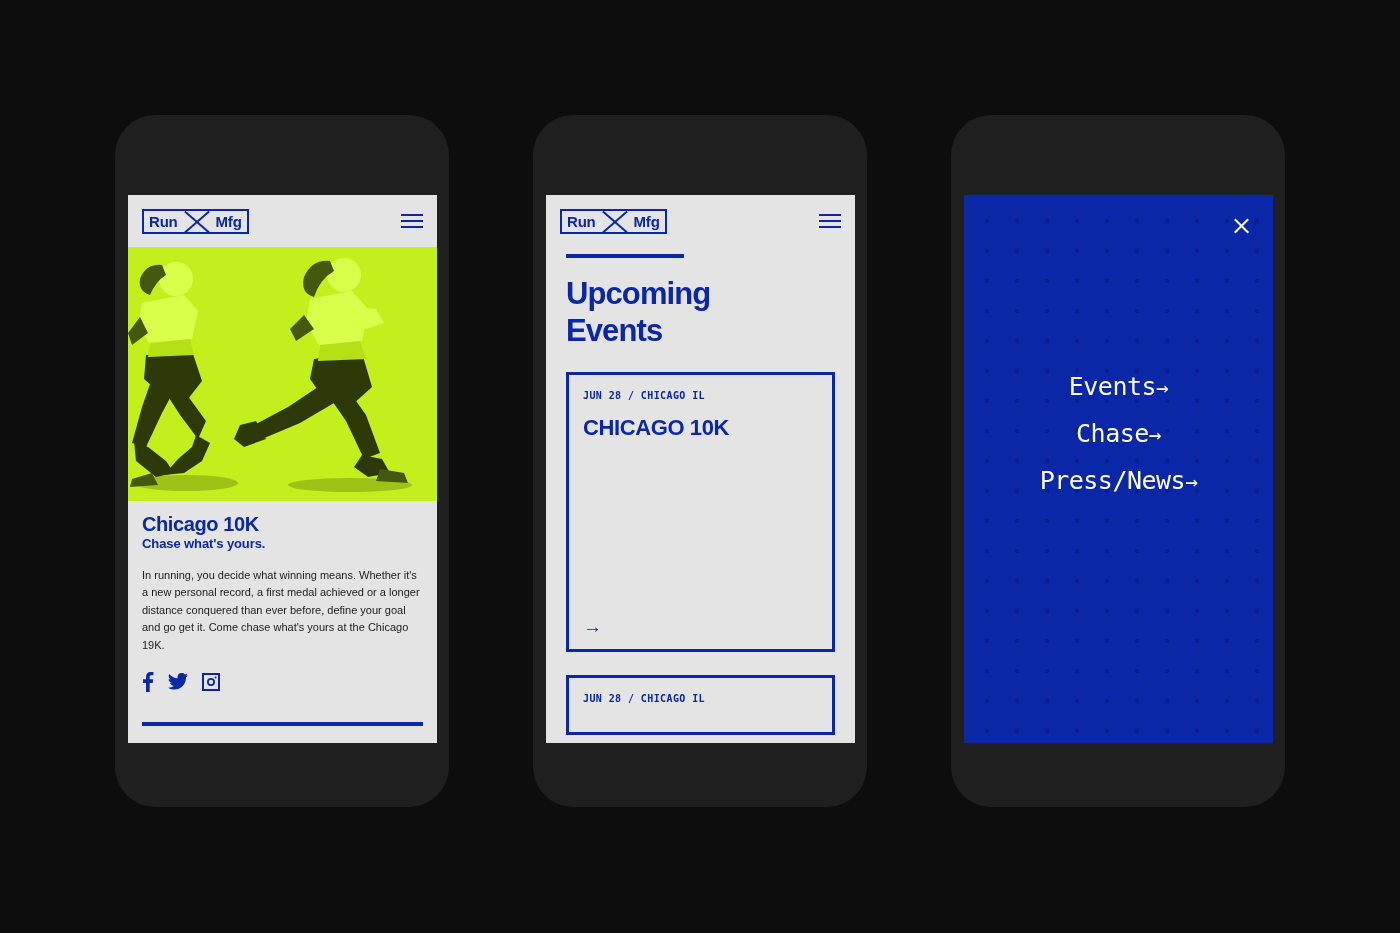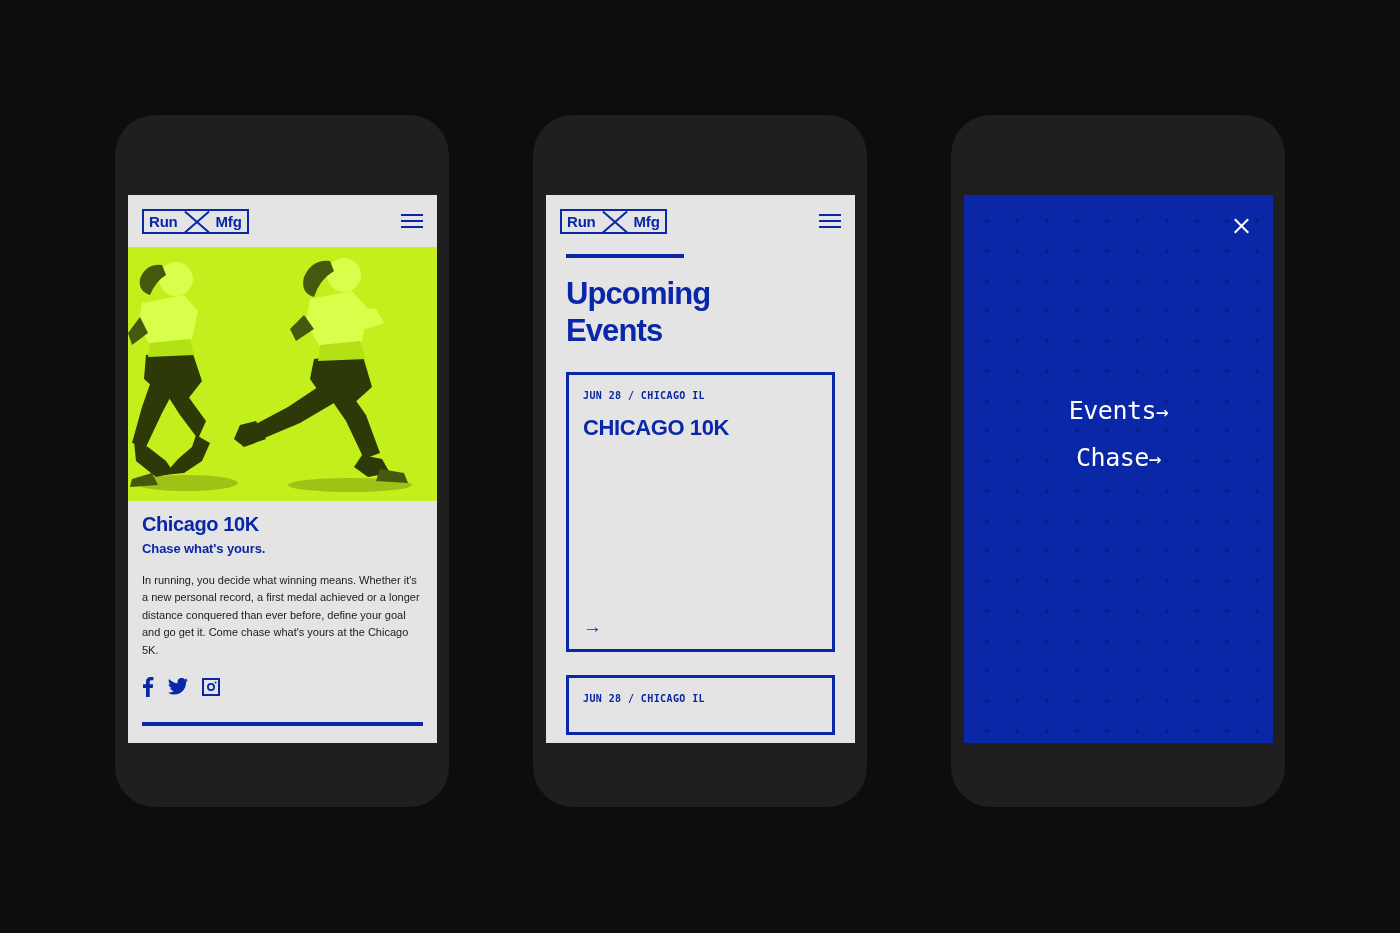--- a/index.html
+++ b/index.html
@@ -115,21 +115,20 @@
     font-size: 20px;
     font-weight: bold;
     color: #0a27a8;
     letter-spacing: -0.4px;
     line-height: 1.15;
   }
   .title-sm {
     font-size: 13px;
     font-weight: bold;
     color: #0a27a8;
-    margin-top: 5px;
     letter-spacing: -0.1px;
   }
   .body-copy {
     font-size: 11px;
     line-height: 1.58;
     color: #1b1b1b;
     margin-top: 16px;
     max-width: 278px;
   }
   .socials {
@@ -329,21 +328,21 @@
               <path d="M202 14 Q184 12 176 30 Q172 46 186 50 Q192 32 206 24 Z"></path>
               <path d="M176 68 L162 82 L168 94 L186 82 Z"></path>
               <path d="M252 222 L276 226 L280 236 L248 234 Z"></path>
             </g>
           </svg>
         </div>
 
         <div class="content">
           <div class="title-lg">Chicago 10K</div>
           <div class="title-sm">Chase what's yours.</div>
-          <p class="body-copy">In running, you decide what winning means. Whether it's a new personal record, a first medal achieved or a longer distance conquered than ever before, define your goal and go get it. Come chase what's yours at the Chicago 5K.</p>
+          <p class="body-copy">In running, you decide what winning means. Whether it's a new personal record, a first medal achieved or a longer distance conquered than ever before, define your goal and go get it. Come chase what's yours at the Chicago 19K.</p>
 
           <div class="socials">
             <span>
               <svg width="12" height="20" viewBox="0 0 12 20">
                   <path d="M7.7 20v-9.1h3l.5-3.6h-3.5V5c0-1 .3-1.7 1.8-1.7h1.9V.1C11 .1 9.9 0 8.6 0 5.9 0 4 1.7 4 4.7v2.6H1v3.6h3V20h3.7z"></path>
                 </svg>
             </span>
             <span>
               <svg width="20" height="17" viewBox="0 0 20 17">
                   <path d="M20 2c-.7.3-1.5.6-2.4.7.9-.5 1.5-1.3 1.8-2.3-.8.5-1.7.8-2.6 1A4.1 4.1 0 0 0 9.7 5.2c-3.4-.2-6.4-1.8-8.4-4.3-.4.6-.6 1.3-.6 2.1 0 1.4.7 2.7 1.8 3.4-.7 0-1.3-.2-1.9-.5v.1c0 2 1.4 3.6 3.3 4-.3.1-.7.2-1.1.2-.3 0-.5 0-.8-.1.5 1.6 2 2.8 3.8 2.8A8.2 8.2 0 0 1 0 14.7 11.6 11.6 0 0 0 6.3 16.6c7.5 0 11.7-6.3 11.7-11.8v-.5c.8-.6 1.5-1.3 2-2.3z"></path>
@@ -406,19 +405,20 @@
     <div class="screen blue">
       <div class="menu-screen">
 
         <div class="menu-top">
           <div class="close-x"></div>
         </div>
 
         <nav class="menu-list">
           <a class="menu-item"><span>Events</span><span class="arrow">→</span></a>
           <a class="menu-item"><span>Chase</span><span class="arrow">→</span></a>
+          <a class="menu-item"><span>Press/News</span><span class="arrow">→</span></a>
         </nav>
 
       </div>
     </div>
   </div>
 
 </div>
 
 </body></html>

